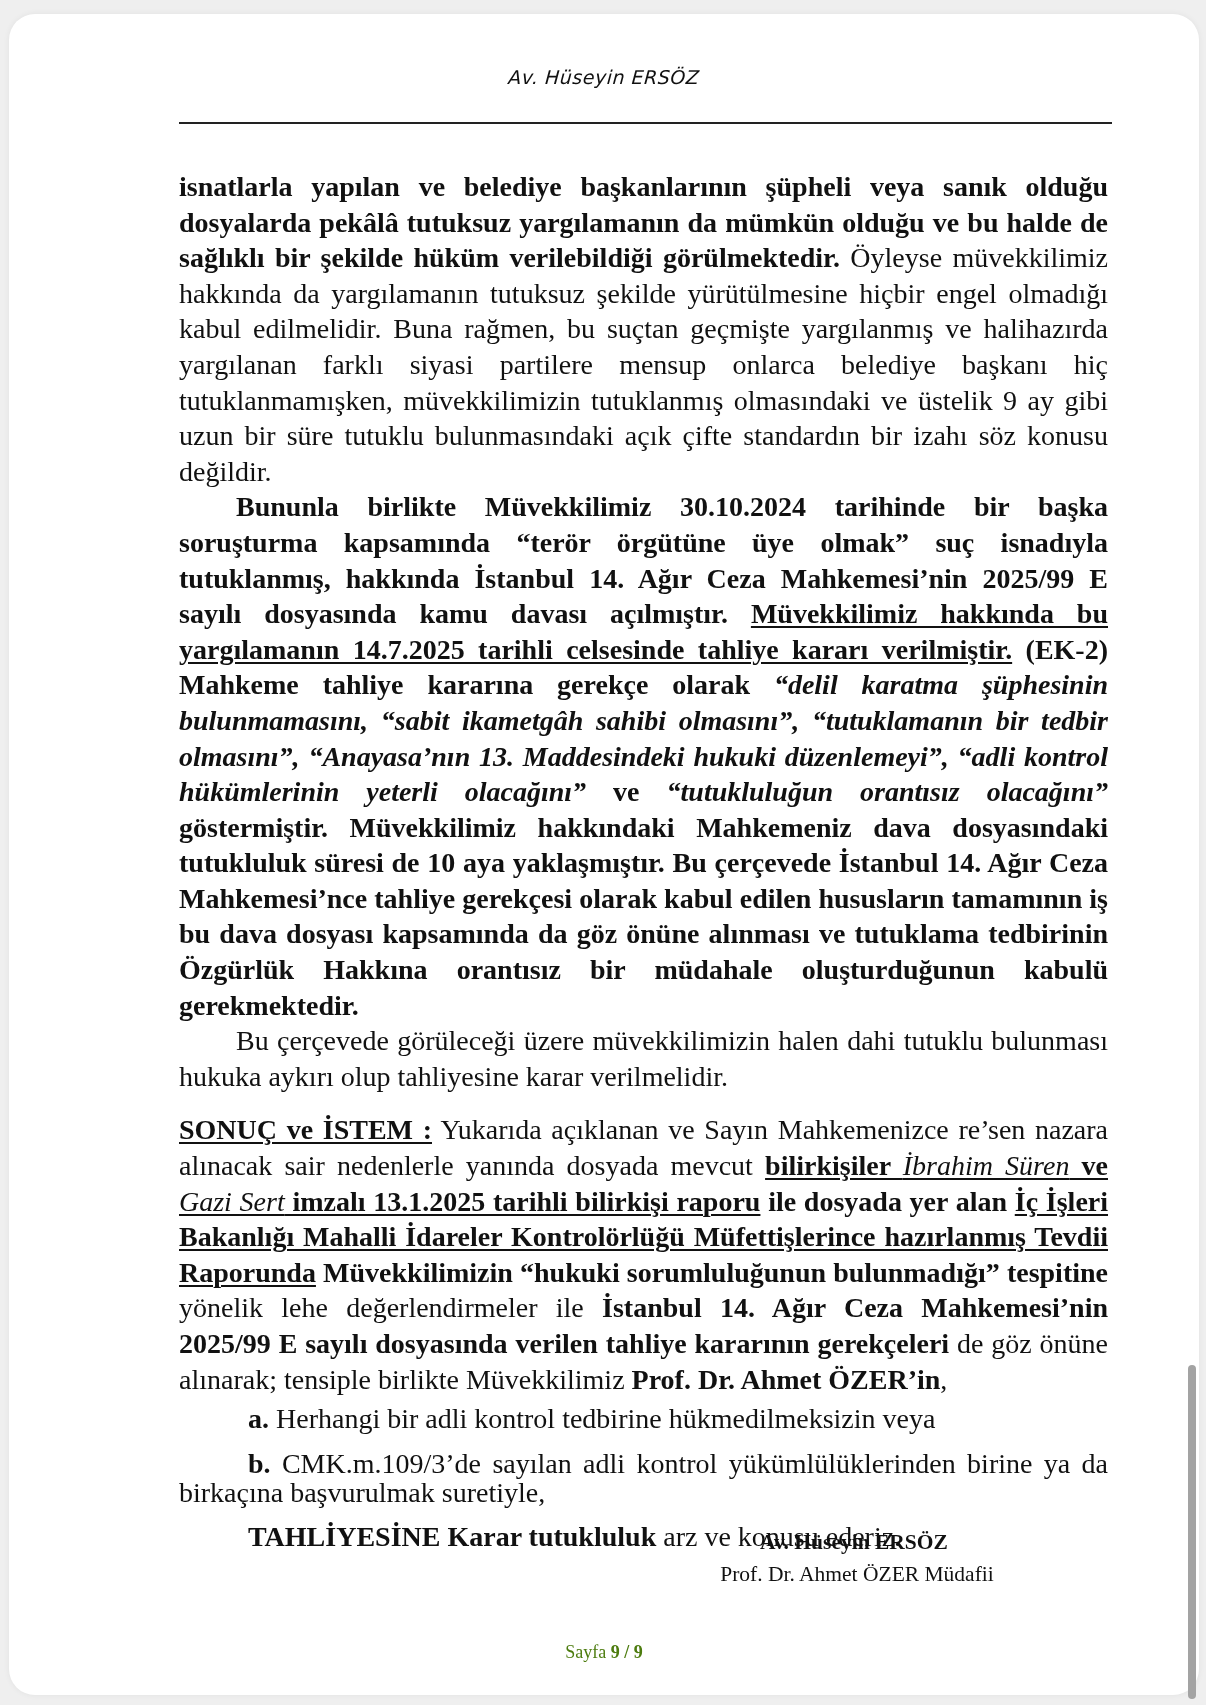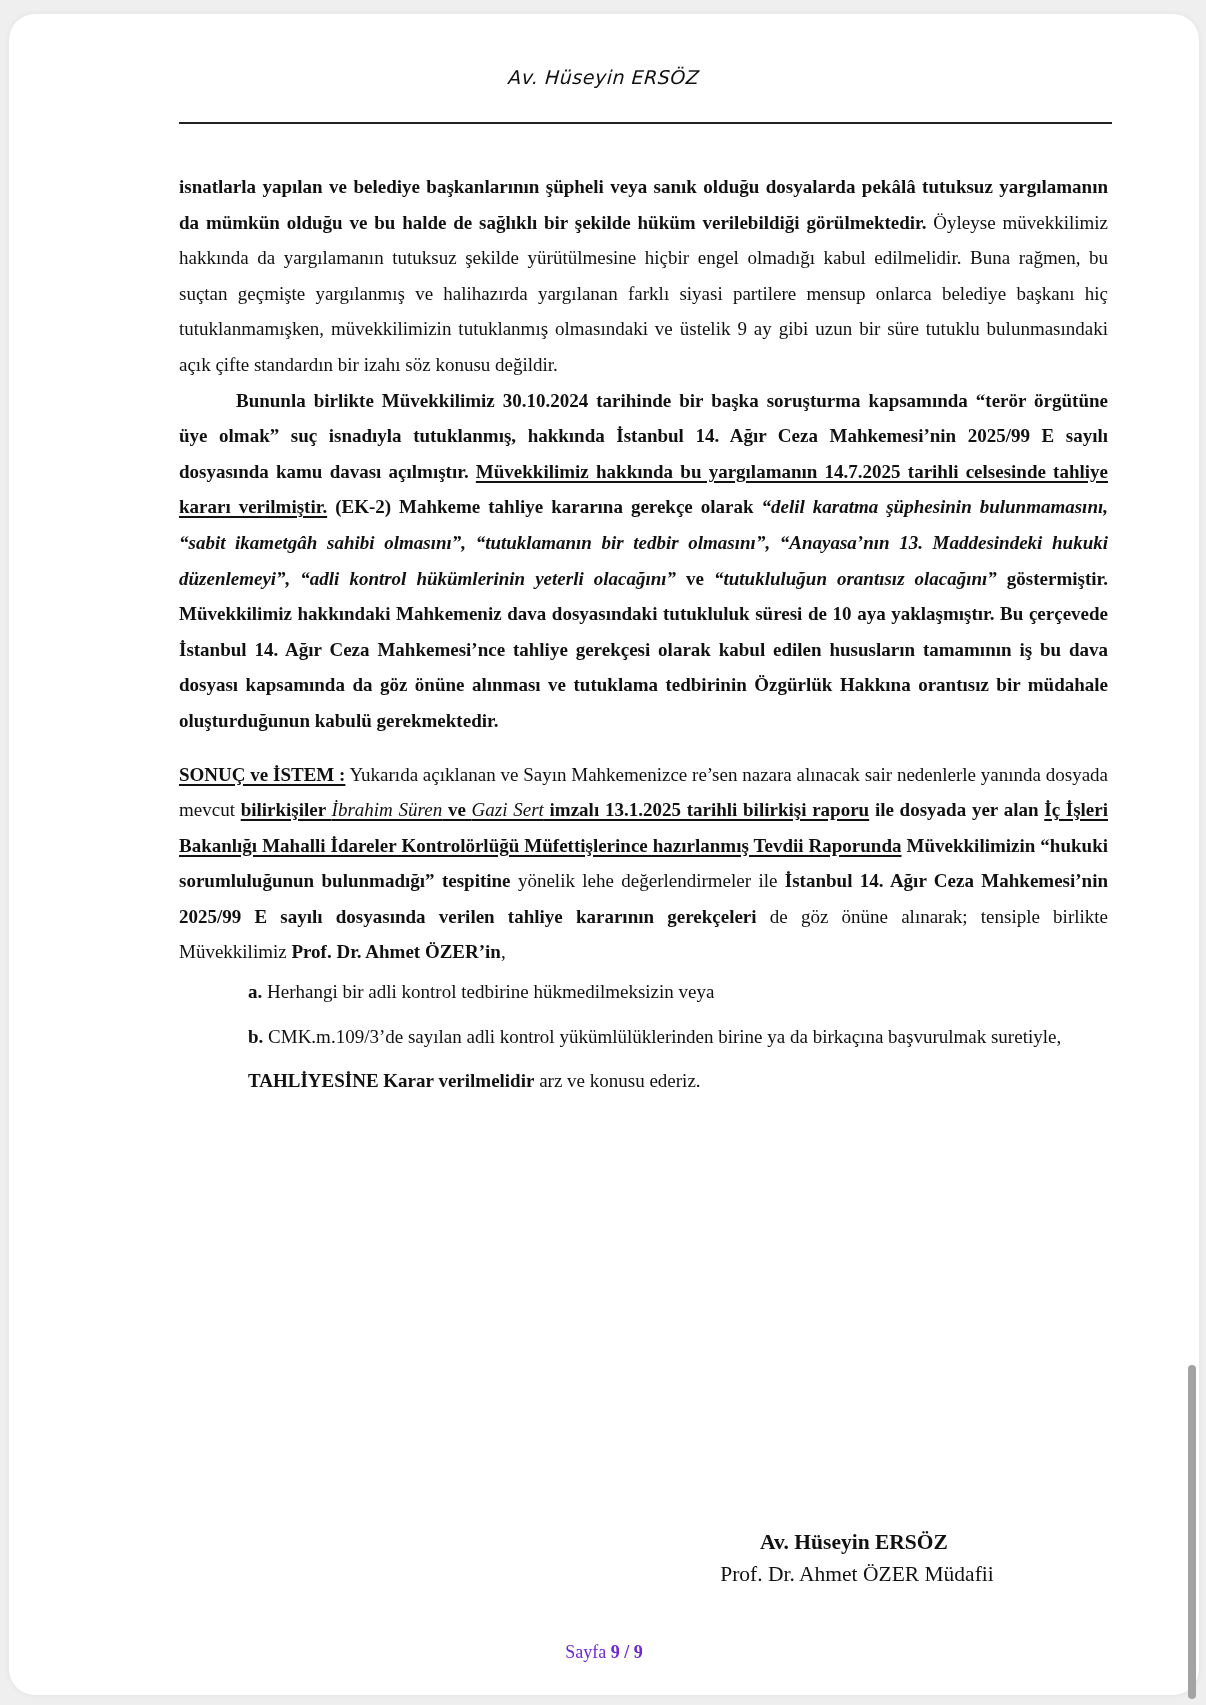--- a/index.html
+++ b/index.html
@@ -45,21 +45,21 @@
       width: 933px;
       top: 108px;
       height: 0;
       border-top: 2.5px solid #222;
     }
     .content {
       position: absolute;
       left: 170px;
       width: 929px;
       top: 155px;
-      font-size: 19px;
+      font-size: 28px;
       line-height: 35.6px;
       text-align: justify;
     }
     .content p {
       margin: 0;
     }
     .indent { text-indent: 57px; }
     .b { font-weight: bold; }
     .i { font-style: italic; }
     .u { text-decoration: underline; text-underline-offset: 3px; text-decoration-thickness: 1.5px; }
@@ -82,21 +82,21 @@
     }
     .signature .name { font-weight: bold; }
     .signature .role { margin-left: 6px; }
     .page-number {
       position: absolute;
       left: 0;
       right: 0;
       top: 1628px;
       text-align: center;
       font-size: 18px;
-      color: #6d28d9;
+      color: #4d7c0f;
     }
     .page-number .b { font-weight: bold; }
     .scrollbar-thumb {
       position: absolute;
       left: 1188px;
       top: 1365px;
       width: 8px;
       height: 334px;
       background: #a3a3a3;
       border-radius: 4px;
@@ -111,30 +111,31 @@
   <div class="header-rule"></div>
 
   <div class="content">
 
     <p>
       <span class="b">isnatlarla yapılan ve belediye başkanlarının şüpheli veya sanık olduğu dosyalarda pekâlâ tutuksuz yargılamanın da mümkün olduğu ve bu halde de sağlıklı bir şekilde hüküm verilebildiği görülmektedir.</span><span> Öyleyse müvekkilimiz hakkında da yargılamanın tutuksuz şekilde yürütülmesine hiçbir engel olmadığı kabul edilmelidir. Buna rağmen, bu suçtan geçmişte yargılanmış ve halihazırda yargılanan farklı siyasi partilere mensup onlarca belediye başkanı hiç tutuklanmamışken, müvekkilimizin tutuklanmış olmasındaki ve üstelik 9 ay gibi uzun bir süre tutuklu bulunmasındaki açık çifte standardın bir izahı söz konusu değildir.</span>
     </p>
 
     <p class="indent b"><span>Bununla birlikte Müvekkilimiz 30.10.2024 tarihinde bir başka soruşturma kapsamında “terör örgütüne üye olmak” suç isnadıyla tutuklanmış, hakkında İstanbul 14. Ağır Ceza Mahkemesi’nin 2025/99 E sayılı dosyasında kamu davası açılmıştır. </span><span class="u">Müvekkilimiz hakkında bu yargılamanın 14.7.2025 tarihli celsesinde tahliye kararı verilmiştir.</span><span> (EK-2) Mahkeme tahliye kararına gerekçe olarak </span><span class="i">“delil karatma şüphesinin bulunmamasını, “sabit ikametgâh sahibi olmasını”, “tutuklamanın bir tedbir olmasını”, “Anayasa’nın 13. Maddesindeki hukuki düzenlemeyi”, “adli kontrol hükümlerinin yeterli olacağını”</span><span> ve </span><span class="i">“tutukluluğun orantısız olacağını”</span><span> göstermiştir. Müvekkilimiz hakkındaki Mahkemeniz dava dosyasındaki tutukluluk süresi de 10 aya yaklaşmıştır. Bu çerçevede İstanbul 14. Ağır Ceza Mahkemesi’nce tahliye gerekçesi olarak kabul edilen hususların tamamının iş bu dava dosyası kapsamında da göz önüne alınması ve tutuklama tedbirinin Özgürlük Hakkına orantısız bir müdahale oluşturduğunun kabulü gerekmektedir.</span></p>
 
+    <p class="indent">Bu çerçevede görüleceği üzere müvekkilimizin halen dahi tutuklu bulunması hukuka aykırı olup tahliyesine karar verilmelidir.</p>
 
     <div class="gap-md"></div>
 
     <p><span class="b u">SONUÇ ve İSTEM :</span><span> Yukarıda açıklanan ve Sayın Mahkemenizce re’sen nazara alınacak sair nedenlerle yanında dosyada mevcut </span><span class="u"><span class="b">bilirkişiler </span><span class="i">İbrahim Süren</span><span class="b"> ve </span><span class="i">Gazi Sert</span><span class="b"> imzalı 13.1.2025 tarihli bilirkişi raporu</span></span><span class="b"> ile dosyada yer alan </span><span class="b u">İç İşleri Bakanlığı Mahalli İdareler Kontrolörlüğü Müfettişlerince hazırlanmış Tevdii Raporunda</span><span class="b"> Müvekkilimizin “hukuki sorumluluğunun bulunmadığı” tespitine</span><span> yönelik lehe değerlendirmeler ile </span><span class="b">İstanbul 14. Ağır Ceza Mahkemesi’nin 2025/99 E sayılı dosyasında verilen tahliye kararının gerekçeleri</span><span> de göz önüne alınarak; tensiple birlikte Müvekkilimiz </span><span class="b">Prof. Dr. Ahmet ÖZER’in</span><span>,</span></p>
 
     <p class="list-item" style="margin-top:4px"><span class="b">a.</span><span> Herhangi bir adli kontrol tedbirine hükmedilmeksizin veya</span></p>
 
     <p class="list-item" style="margin-top:12px; line-height:29px"><span class="b">b.</span><span> CMK.m.109/3’de sayılan adli kontrol yükümlülüklerinden birine ya da birkaçına başvurulmak suretiyle,</span></p>
 
-    <p class="closing" style="margin-top:12px"><span class="b">TAHLİYESİNE Karar verilmelidir</span><span> arz ve konusu ederiz.</span></p>
+    <p class="closing" style="margin-top:12px"><span class="b">TAHLİYESİNE Karar tutukluluk</span><span> arz ve konusu ederiz.</span></p>
 
   </div>
 
   <div class="signature">
     <div class="name">Av. Hüseyin ERSÖZ</div>
     <div class="role">Prof. Dr. Ahmet ÖZER Müdafii</div>
   </div>
 
   <div class="page-number"><span>Sayfa </span><span class="b">9</span><span class="b"> / </span><span class="b">9</span></div>
 </div>

